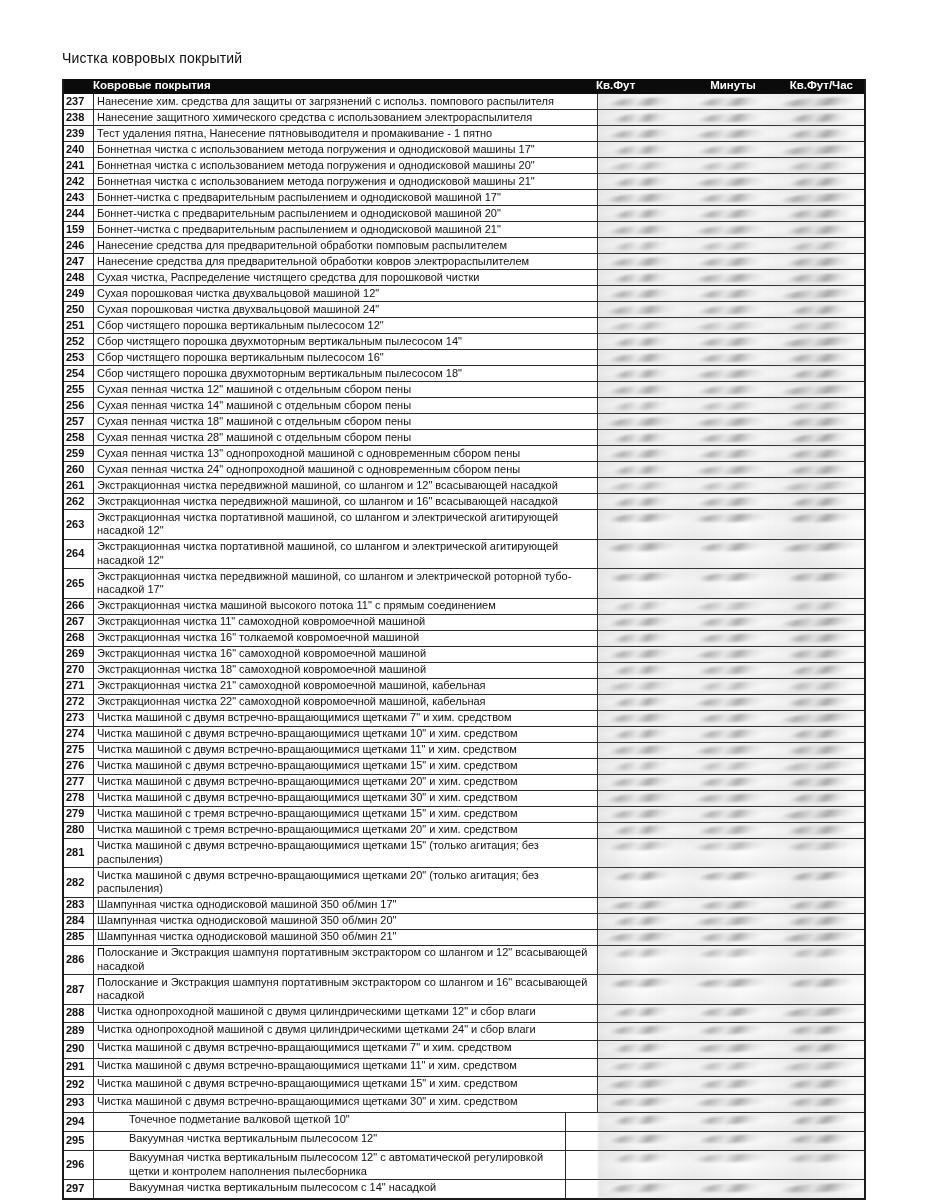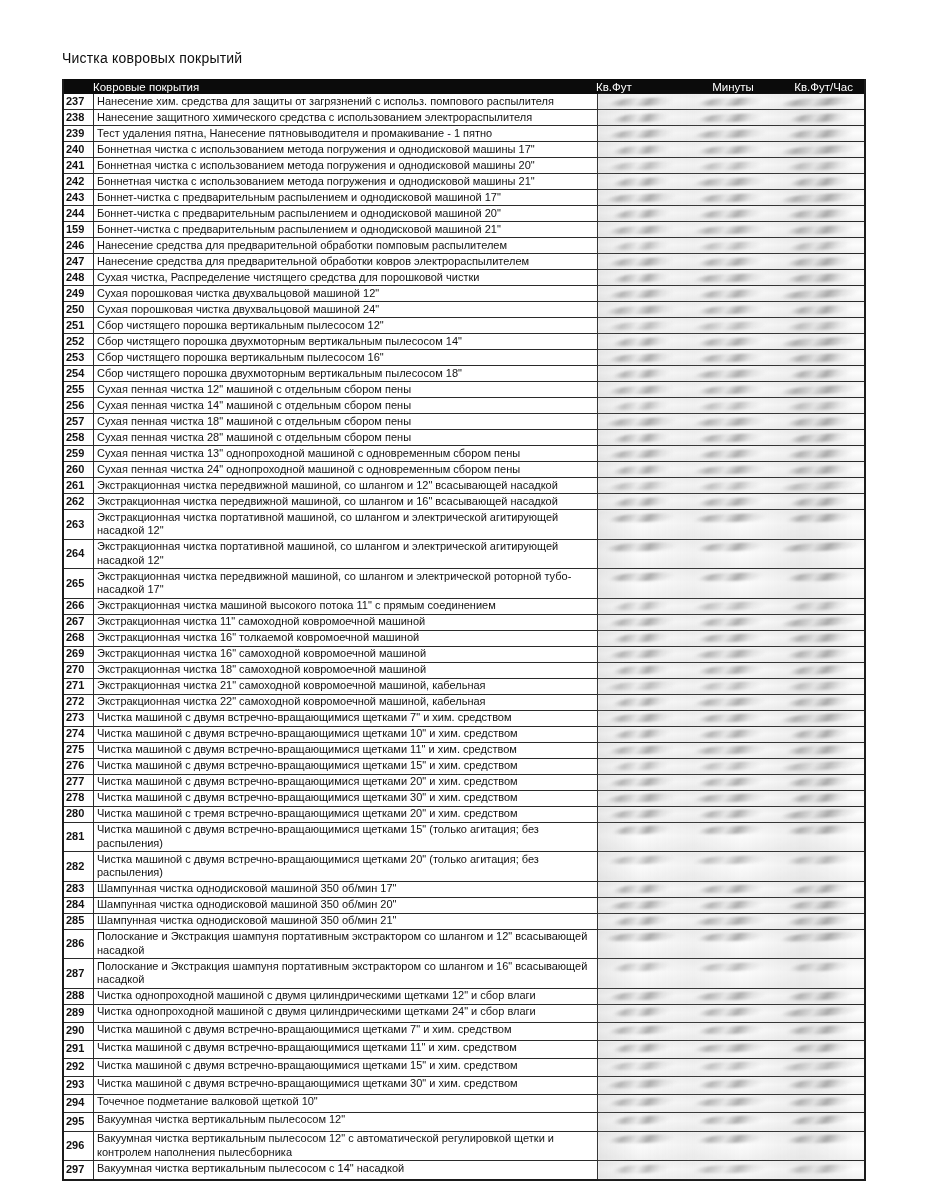--- a/index.html
+++ b/index.html
@@ -8,23 +8,23 @@
     background:#ffffff; color:#111;
     font-family:"Liberation Sans", sans-serif;
   }
   .page { position:absolute; left:62px; top:50px; width:804px; }
 
   .title { font-size:14px; font-weight:normal; margin:0 0 13px 0; letter-spacing:.2px; color:#0d0d0d; }
 
   .table { border:2px solid #1b1b1b; border-top:none; background:#fff; }
 
   .thead {
-    display:flex; align-items:center;
+    display:flex; align-items:flex-start;
     background:#0b0b0b; color:#fff;
-    height:15px; font-size:11.5px; font-weight:normal;
+    height:15px; font-size:11.5px; font-weight:bold;
   }
   .th-num { width:29px; }
   .th-name { flex:1; }
   .th-vals { width:268px; display:flex; align-items:center; }
   .th-vals .th-sqft   { width:92px; text-align:left; }
   .th-vals .th-min    { width:90px; text-align:center; }
   .th-vals .th-sqfth  { flex:1; text-align:right; padding-right:11px; }
 
   .row {
     display:flex; min-height:15px;
@@ -63,21 +63,21 @@
   }
   .row:nth-child(2n)  .s1 { width:58px; transform:skewX(-26deg) rotate(-1.6deg); }
   .row:nth-child(3n)  .s2 { width:74px; }
   .row:nth-child(3n+1).s3, .row:nth-child(3n+1) .s3 { width:78px; transform:skewX(-35deg) rotate(-2deg); }
   .row:nth-child(5n)  .smudge { opacity:.8; }
   .row:nth-child(7n)  .s1 { width:72px; }
   .row:nth-child(4n+2) .s3 { width:60px; }
 
   
   .row:nth-child(n+52) { min-height:17px; }
-  .row:nth-child(n+58) { min-height:18px; }
+  .row:nth-child(n+58) { min-height:18px;gap:32px; }
 </style>
 </head>
 <body>
 
 <div class="page">
 
   <h1 class="title">Чистка ковровых покрытий</h1>
 
   <div class="table">
     <div class="thead">
@@ -755,20 +755,35 @@
             </div>
       <div class="val">
               <div class="smudge s2"></div>
             </div>
       <div class="val">
               <div class="smudge s3"></div>
             </div>
     </div>
   </div>
 
+  <div class="row">
+    <div class="cell num">279</div>
+    <div class="cell desc">Чистка машиной с тремя встречно-вращающимися щетками 15" и хим. средством</div>
+    <div class="cell vals">
+      <div class="val">
+              <div class="smudge s1"></div>
+            </div>
+      <div class="val">
+              <div class="smudge s2"></div>
+            </div>
+      <div class="val">
+              <div class="smudge s3"></div>
+            </div>
+    </div>
+  </div>
 
   <div class="row">
     <div class="cell num">280</div>
     <div class="cell desc">Чистка машиной с тремя встречно-вращающимися щетками 20" и хим. средством</div>
     <div class="cell vals">
       <div class="val">
               <div class="smudge s1"></div>
             </div>
       <div class="val">
               <div class="smudge s2"></div>

